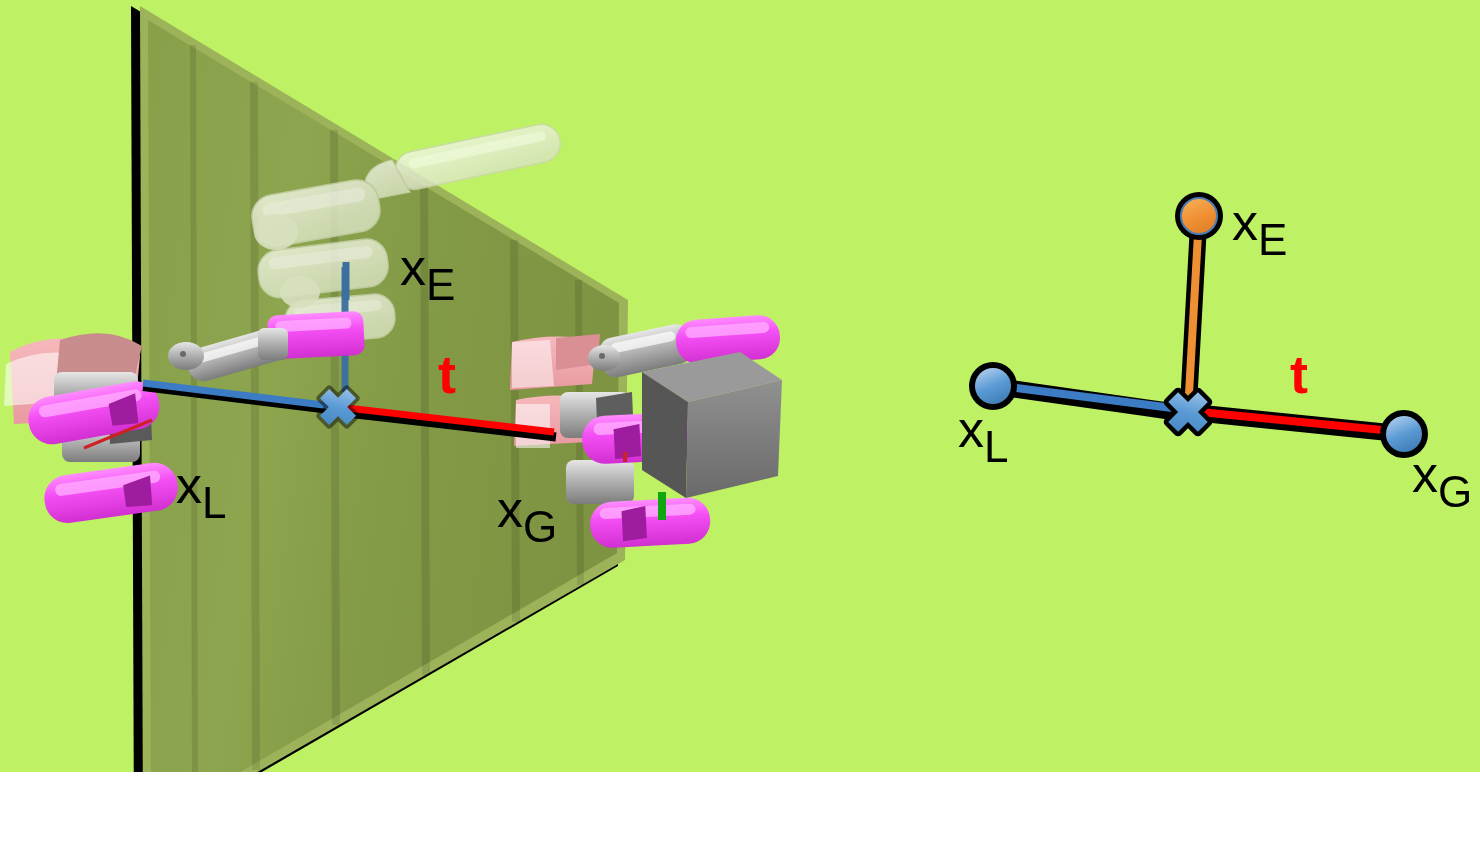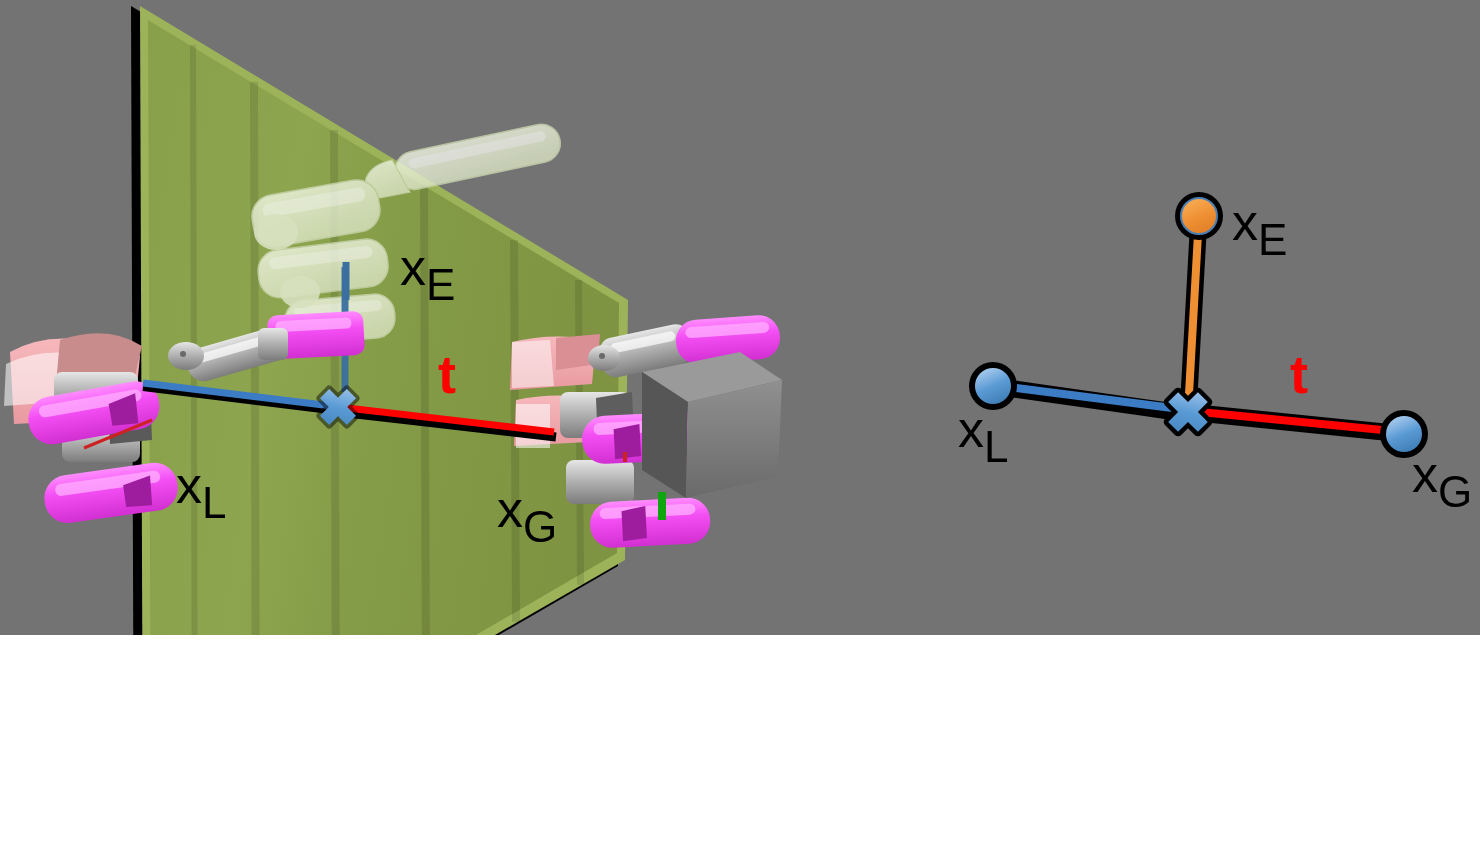--- a/index.html
+++ b/index.html
@@ -7,22 +7,22 @@
     margin: 0;
     padding: 0;
     background: #ffffff;
   }
   body {
     font-family: "Liberation Sans", sans-serif;
   }
   #figure {
     position: relative;
     width: 1480px;
-    height: 635px;
-    background: #737373;
+    height: 772px;
+    background: #bef264;
     overflow: hidden;
   }
   #scene-svg, #abstract-svg {
     position: absolute;
     top: 0;
     left: 0;
     width: 1480px;
     height: 853px;
   }
   .lbl {

